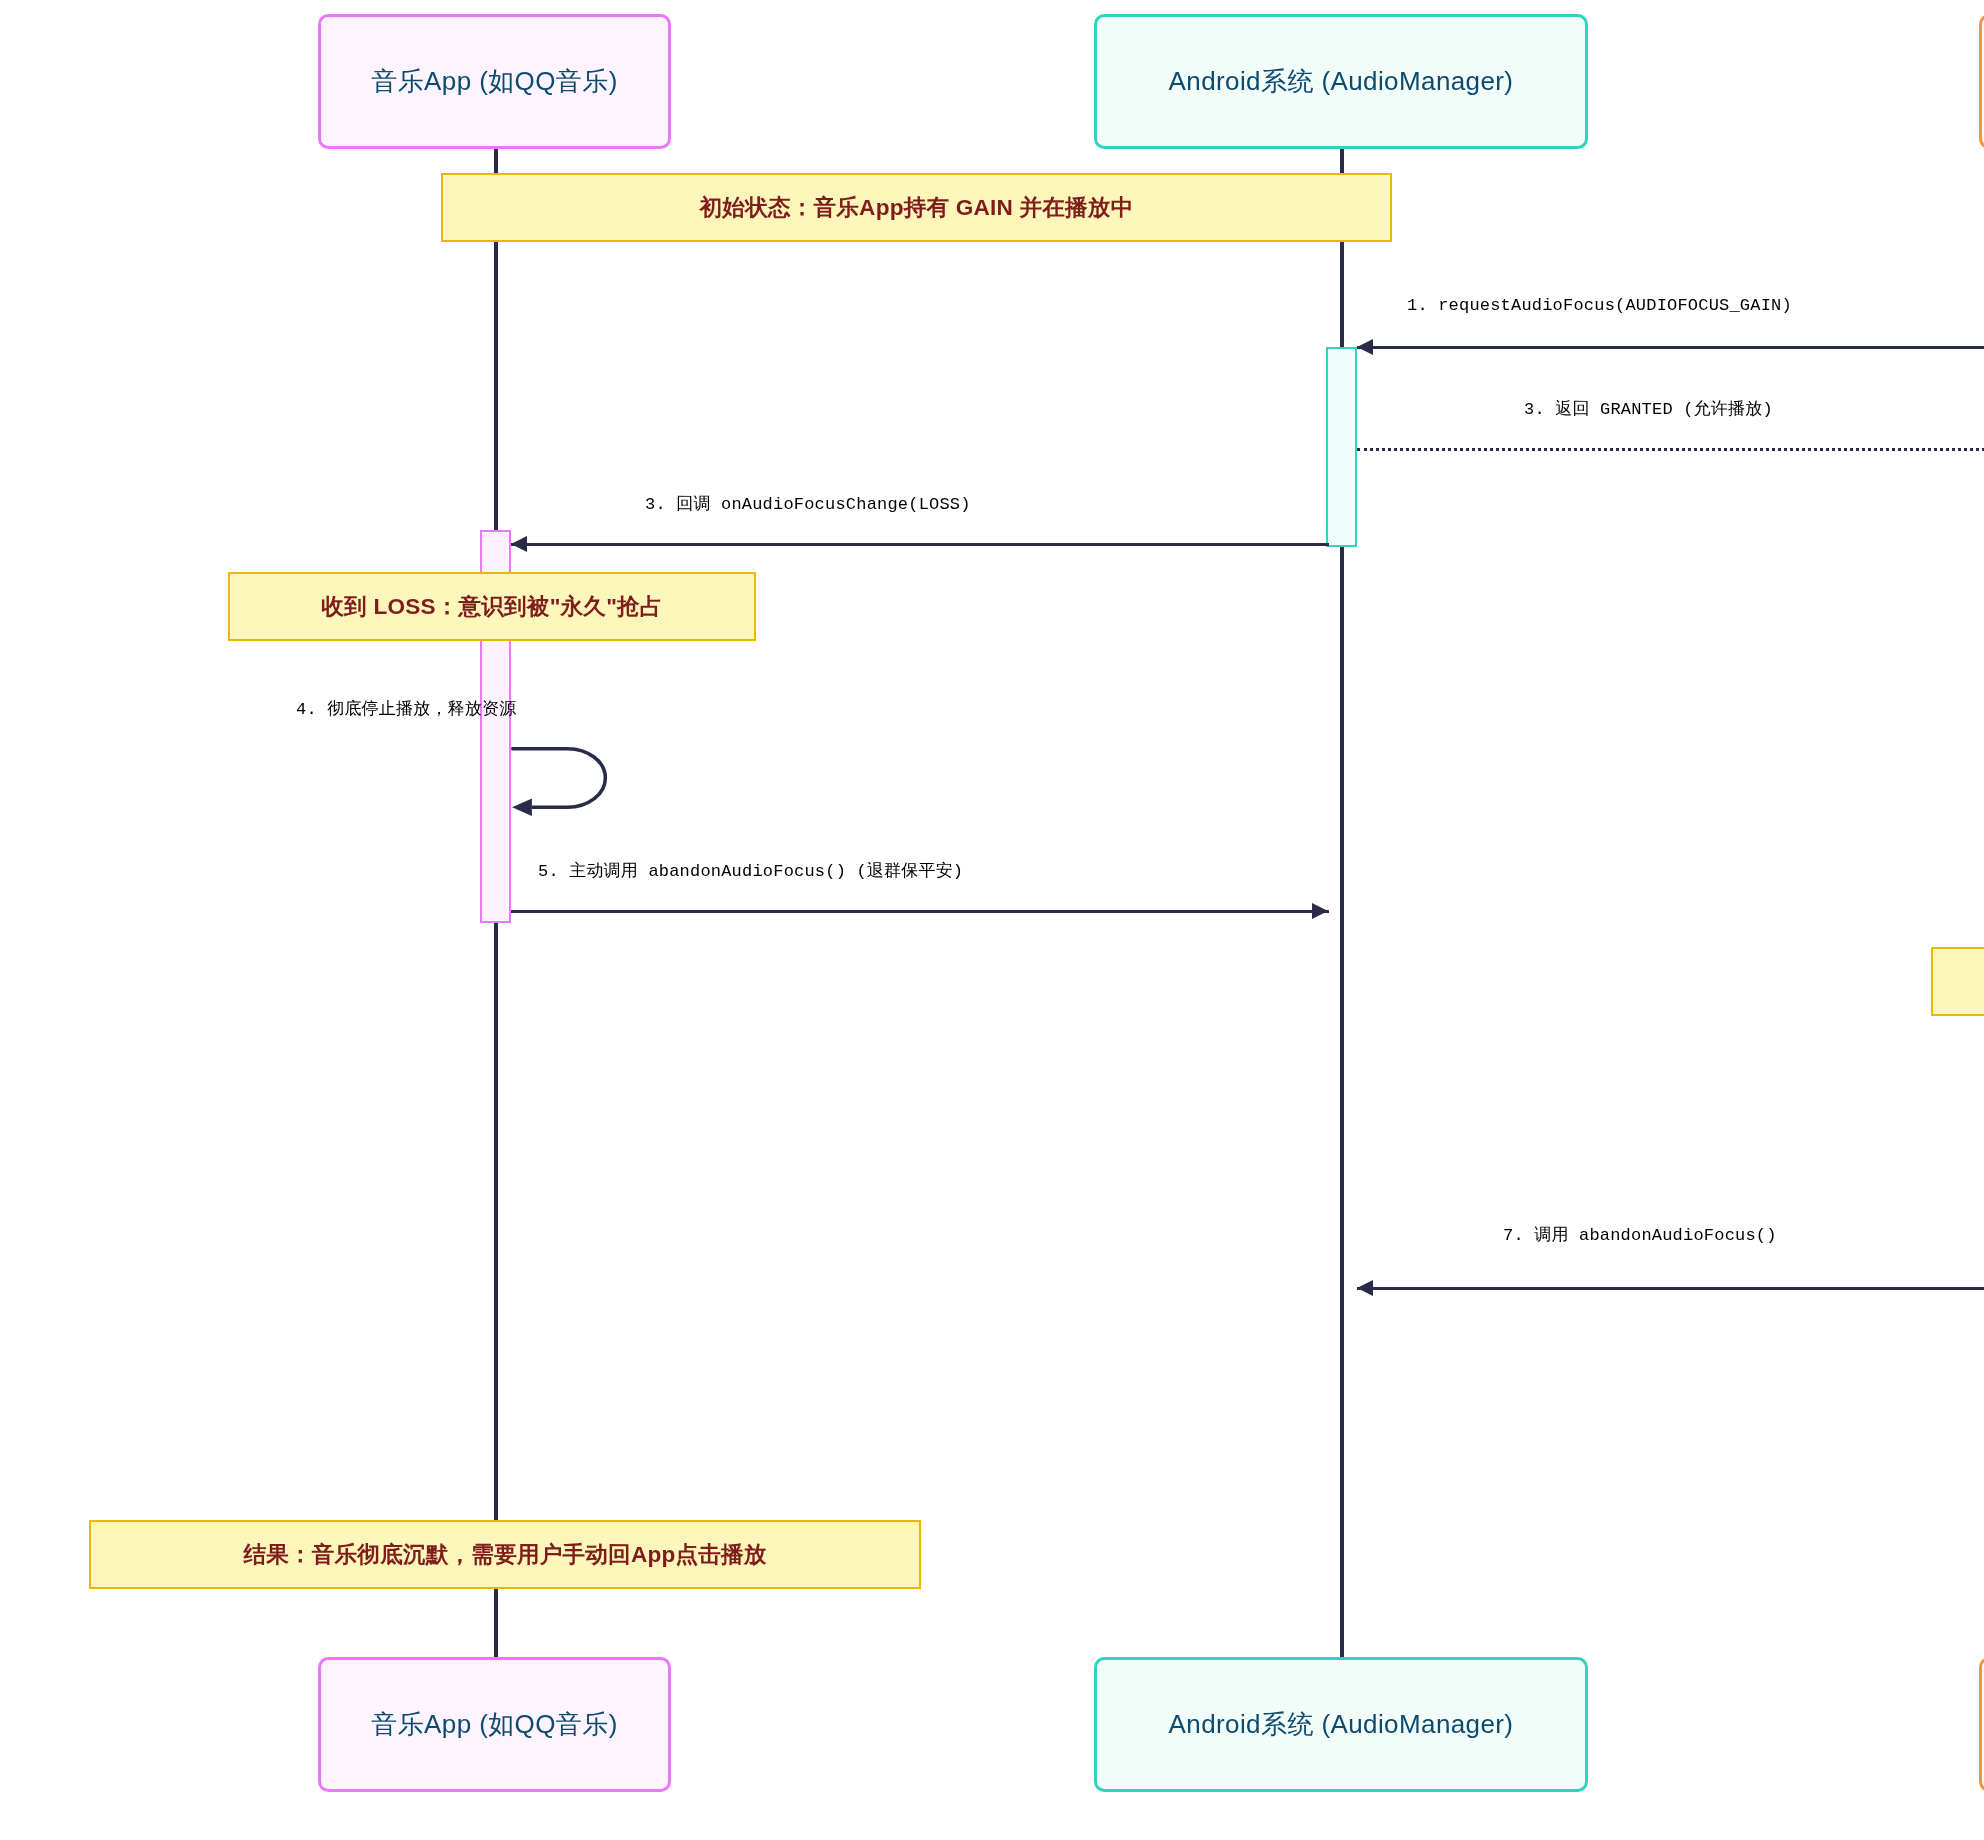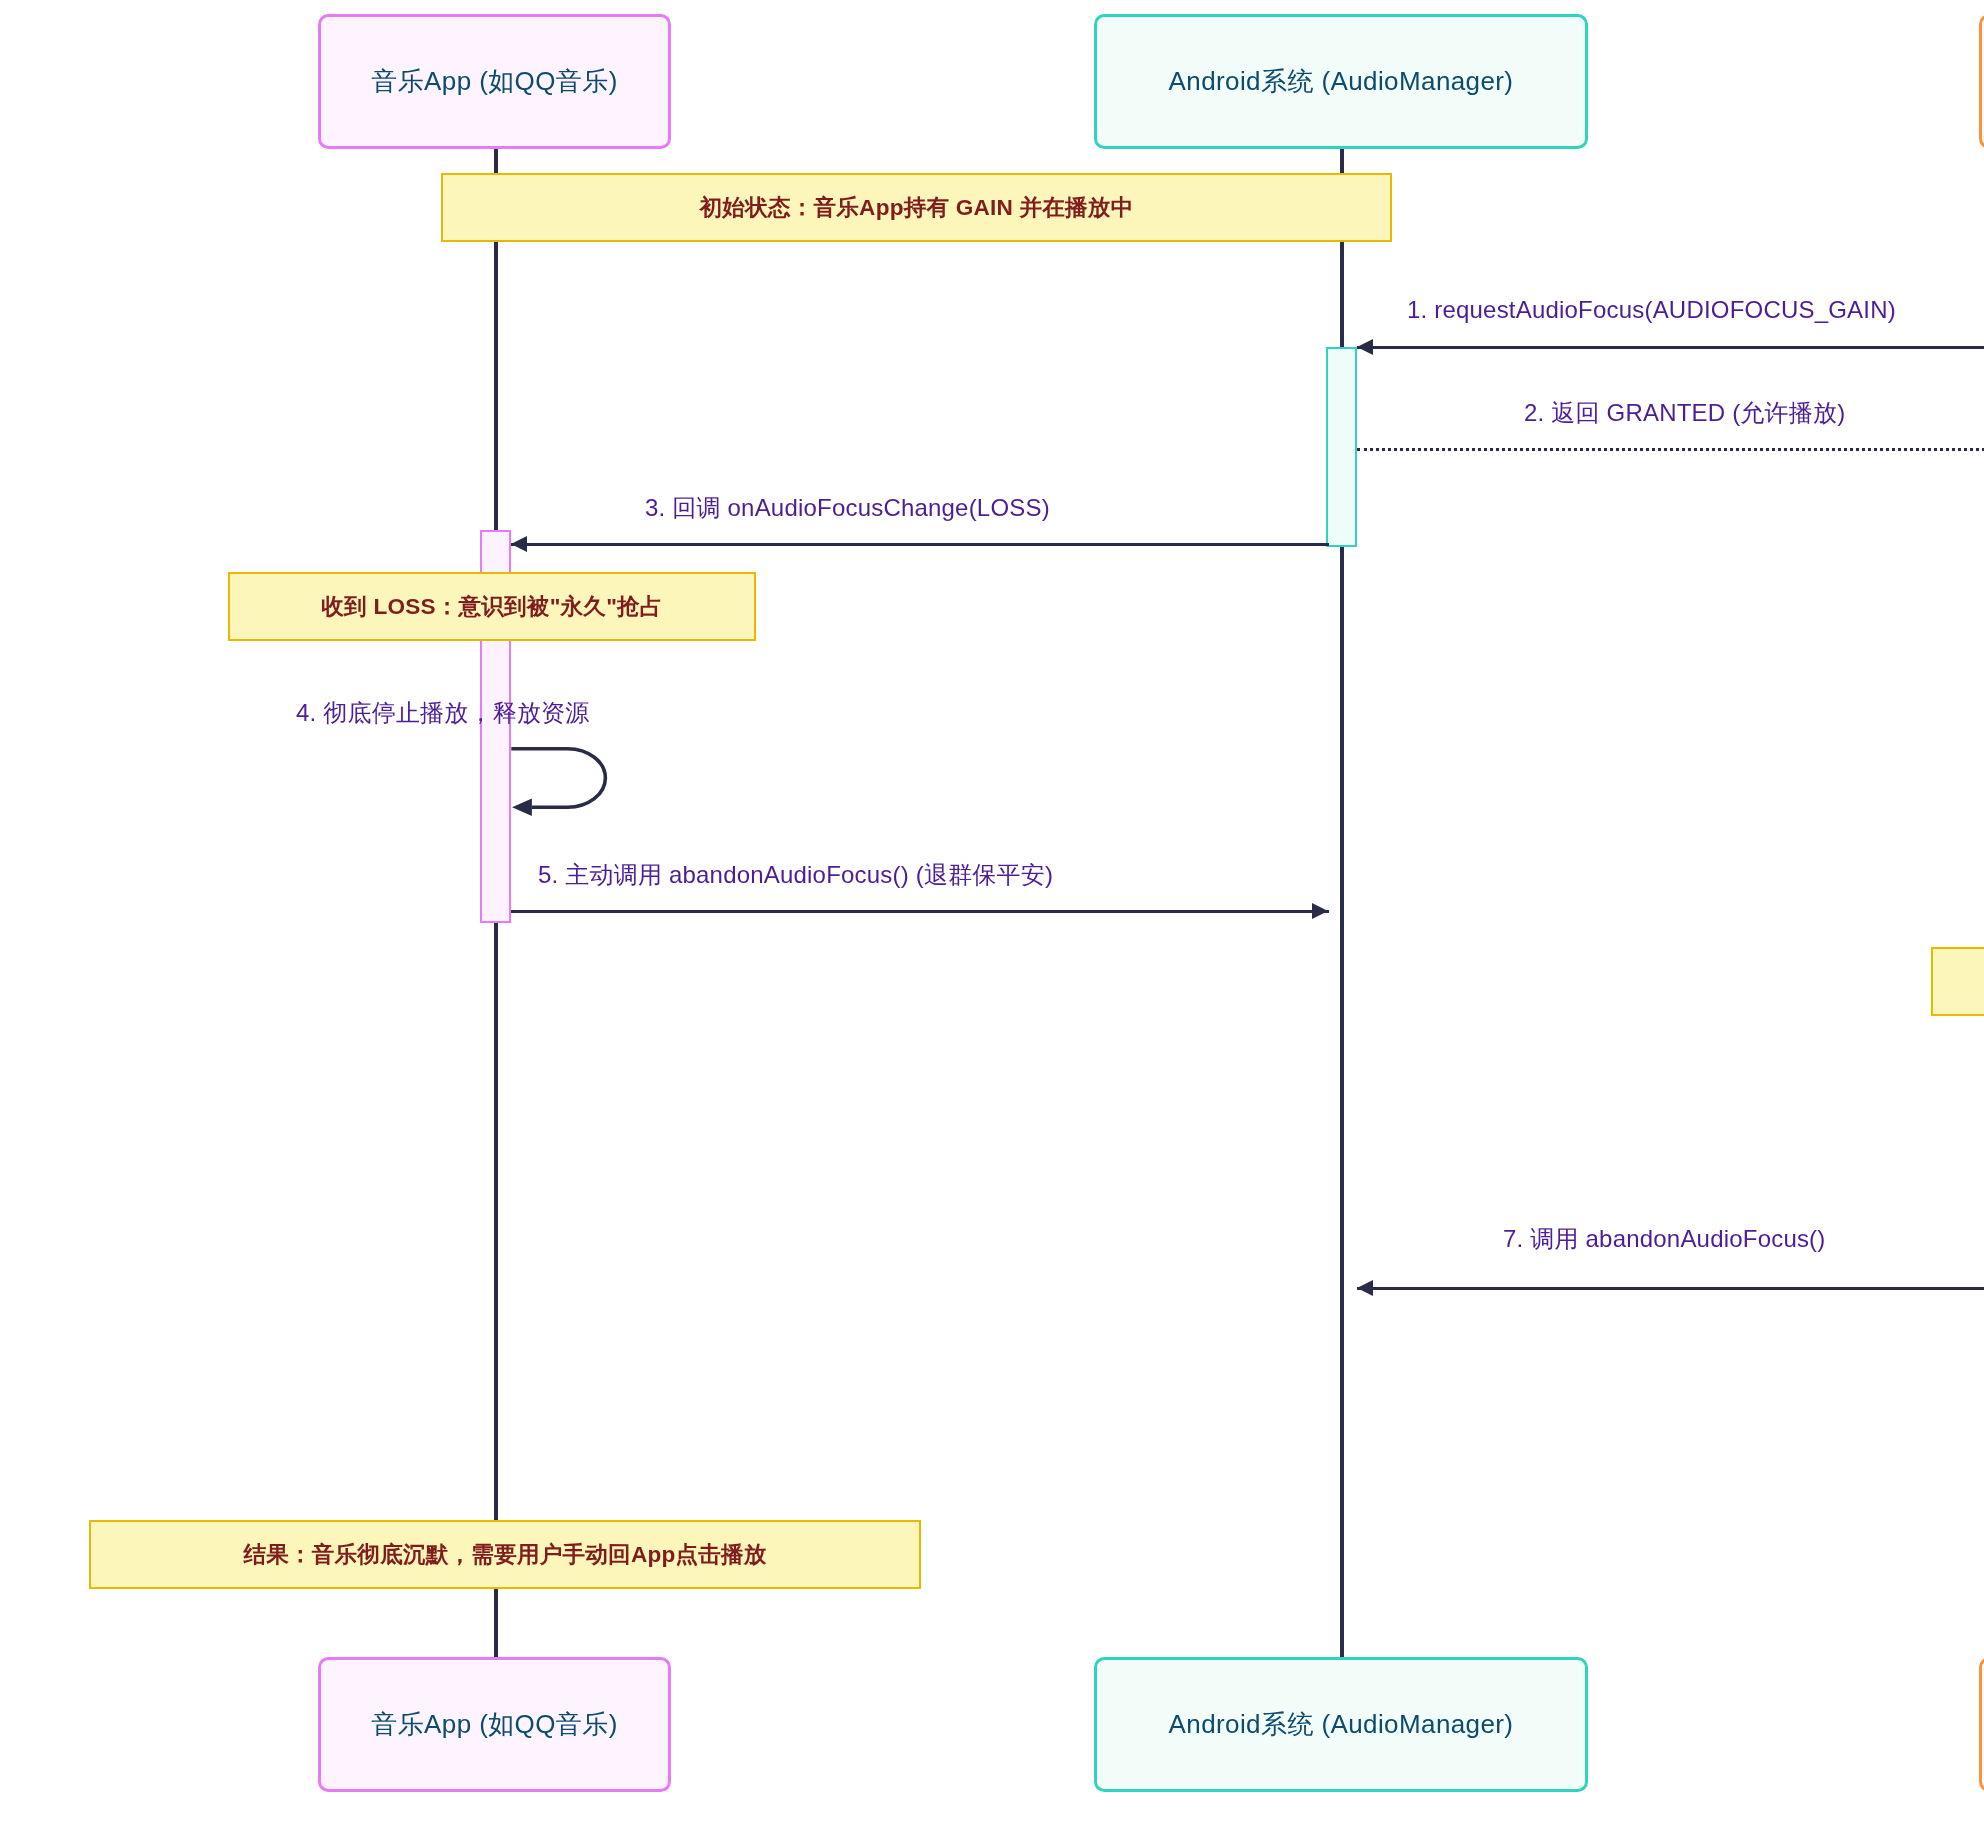--- a/index.html
+++ b/index.html
@@ -29,21 +29,21 @@
         letter-spacing:0.2px;}
 
   
   .msgline{position:absolute;height:0;border-top:3.2px solid #2a2b46;}
   .msgline.dotted{border-top:3.2px dotted #2a2b46;}
   .arrowhead{position:absolute;width:0;height:0;}
   .arrowhead.left{border-top:8.7px solid transparent;border-bottom:8.7px solid transparent;
                   border-right:16.7px solid #2a2b46;}
   .arrowhead.right{border-top:8.7px solid transparent;border-bottom:8.7px solid transparent;
                    border-left:16.7px solid #2a2b46;}
-  .msglabel{position:absolute;font-size:24px;color:#4c1d95;white-space:nowrap;letter-spacing:0.2px;}
+  .msglabel{position:absolute;font-size:17px;color:#000000;white-space:nowrap;letter-spacing:0.2px;font-family:Liberation Mono, monospace;}
 
   
   .selfloop{position:absolute;}
 </style>
 </head>
 <body>
 
 <div id="stage">
 
   <div class="lifeline" style="left:494px;top:149px;height:1509px;"></div>
@@ -66,21 +66,21 @@
     <span>初始状态：音乐App持有 GAIN 并在播放中</span>
   </div>
 
   <div class="msglabel" style="left:1407px;top:296px;">
     <span>1. requestAudioFocus(AUDIOFOCUS_GAIN)</span>
   </div>
   <div class="msgline" style="left:1357px;top:346px;width:778px;"></div>
   <div class="arrowhead left" style="left:1357px;top:339px;"></div>
 
   <div class="msglabel" style="left:1524px;top:397px;">
-    <span>2. 返回 GRANTED (允许播放)</span>
+    <span>3. 返回 GRANTED (允许播放)</span>
   </div>
   <div class="msgline dotted" style="left:1357px;top:448px;width:761px;"></div>
 
   <div class="msglabel" style="left:645px;top:492px;">
     <span>3. 回调 onAudioFocusChange(LOSS)</span>
   </div>
   <div class="msgline" style="left:511px;top:543px;width:818px;"></div>
   <div class="arrowhead left" style="left:511px;top:536px;"></div>
 
   <div class="note" style="left:228px;top:572px;width:528px;height:69px;">

